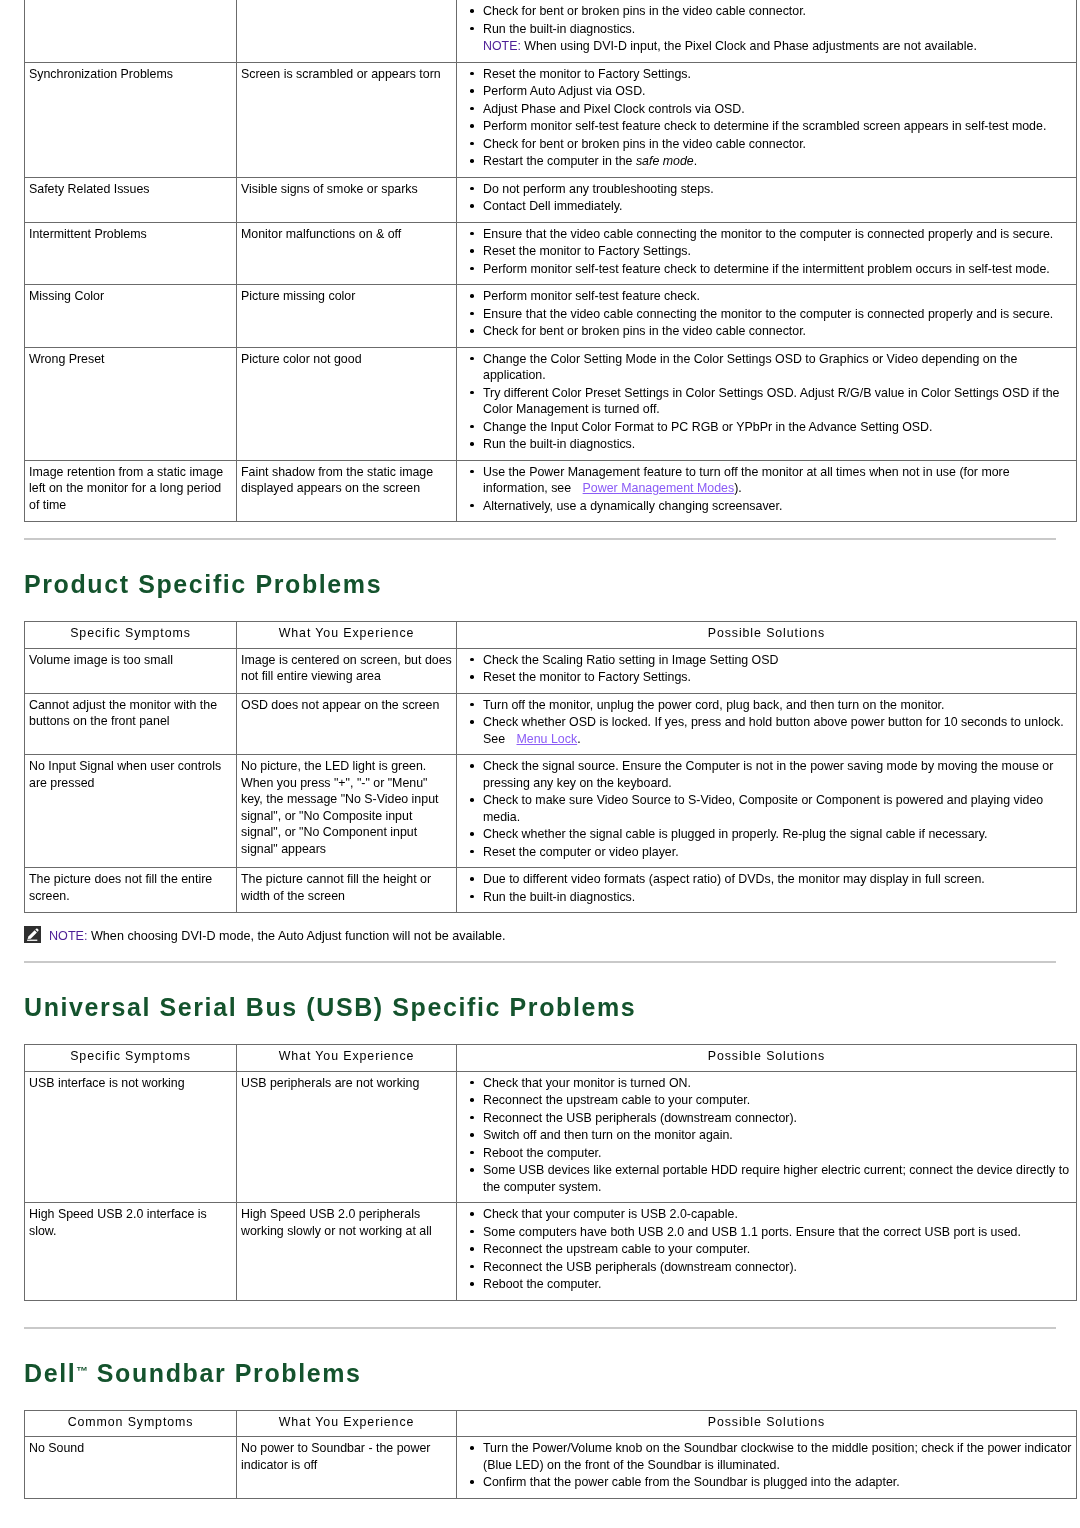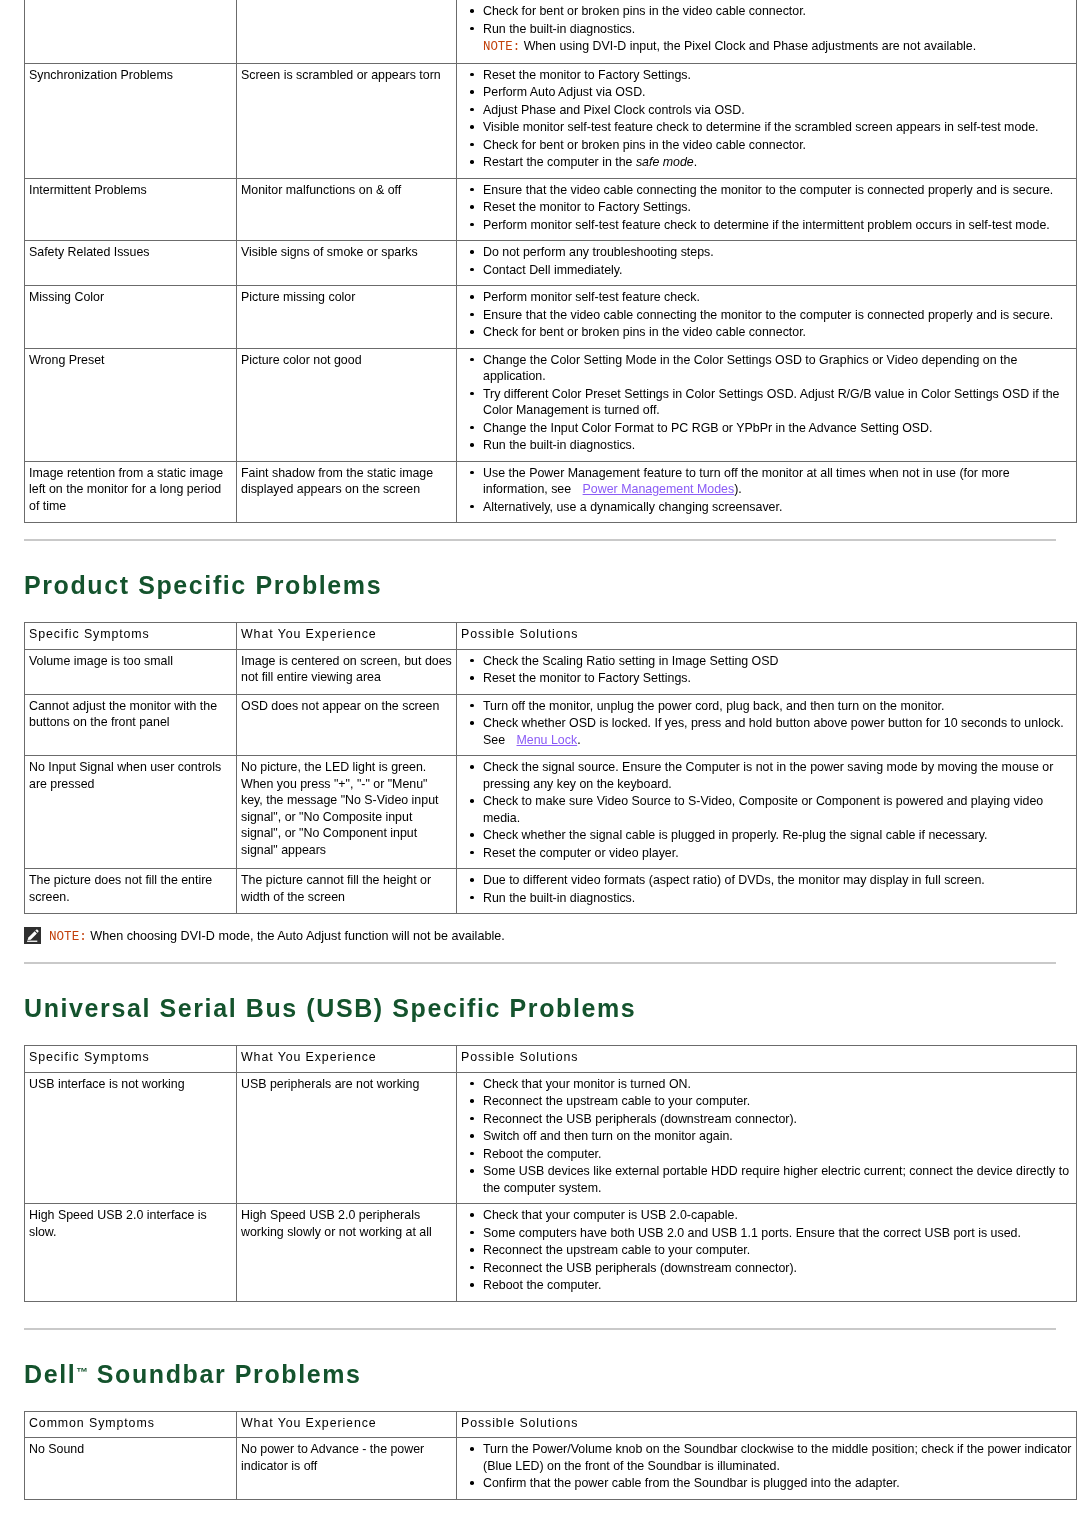--- a/index.html
+++ b/index.html
@@ -42,21 +42,21 @@
     word-wrap: break-word;
   }
   table.tbl td.colA { width: 203px; }
   table.tbl td.colB { width: 211px; }
   table.tbl td.colC { width: 611px; }
 
   
   table.tbl.continued tr:first-child td { border-top: none; }
 
   .hdr td {
-    text-align: left;
+    text-align: center;
     letter-spacing: 0.9px;
     padding: 3px 4px 5px 4px;
   }
 
   ul.sol {
     margin: 0;
     padding: 0 0 0 20px;
     list-style: none;
   }
   ul.sol > li {
@@ -70,21 +70,21 @@
     left: -11px;
     top: 6px;
     width: 3.5px;
     height: 3.5px;
     background: #000;
     border-radius: 50%;
   }
   ul.sol > li.nobullet::before { display: none; }
 
   .note-inline { margin-top: 13px; }
-  .note-word { color: #c2410c; font-family: Liberation Mono, monospace; }
+  .note-word { color: #4c1d95; }
   em.it { font-style: italic; }
   a.link {
     color: #8b5cf6;
     text-decoration: underline;
     padding-left: 8px;
   }
 
   
   h2.sect {
     color: #14532d;
@@ -149,46 +149,46 @@
       </tr>
 
       <tr>
         <td class="colA">Synchronization Problems</td>
         <td class="colB">Screen is scrambled or appears torn</td>
         <td class="colC">
           <ul class="sol">
             <li>Reset the monitor to Factory Settings.</li>
             <li>Perform Auto Adjust via OSD.</li>
             <li>Adjust Phase and Pixel Clock controls via OSD.</li>
-            <li>Visible monitor self-test feature check to determine if the scrambled screen appears in self-test mode.</li>
+            <li>Perform monitor self-test feature check to determine if the scrambled screen appears in self-test mode.</li>
             <li>Check for bent or broken pins in the video cable connector.</li>
             <li><span>Restart the computer in the </span><em class="it">safe mode</em><span>.</span></li>
+          </ul>
+        </td>
+      </tr>
+
+      <tr>
+        <td class="colA">Safety Related Issues</td>
+        <td class="colB">Visible signs of smoke or sparks</td>
+        <td class="colC">
+          <ul class="sol">
+            <li>Do not perform any troubleshooting steps.</li>
+            <li>Contact Dell immediately.</li>
           </ul>
         </td>
       </tr>
 
       <tr>
         <td class="colA">Intermittent Problems</td>
         <td class="colB">Monitor malfunctions on &amp; off</td>
         <td class="colC">
           <ul class="sol">
             <li>Ensure that the video cable connecting the monitor to the computer is connected properly and is secure.</li>
             <li>Reset the monitor to Factory Settings.</li>
             <li>Perform monitor self-test feature check to determine if the intermittent problem occurs in self-test mode.</li>
-          </ul>
-        </td>
-      </tr>
-
-      <tr>
-        <td class="colA">Safety Related Issues</td>
-        <td class="colB">Visible signs of smoke or sparks</td>
-        <td class="colC">
-          <ul class="sol">
-            <li>Do not perform any troubleshooting steps.</li>
-            <li>Contact Dell immediately.</li>
           </ul>
         </td>
       </tr>
 
       <tr>
         <td class="colA">Missing Color</td>
         <td class="colB">Picture missing color</td>
         <td class="colC">
           <ul class="sol">
             <li>Perform monitor self-test feature check.</li>
@@ -356,21 +356,21 @@
   <table class="tbl">
     <tbody>
       <tr class="hdr">
         <td class="colA">Common Symptoms</td>
         <td class="colB">What You Experience</td>
         <td class="colC">Possible Solutions</td>
       </tr>
 
       <tr>
         <td class="colA">No Sound</td>
-        <td class="colB">No power to Advance - the power indicator is off</td>
+        <td class="colB">No power to Soundbar - the power indicator is off</td>
         <td class="colC">
           <ul class="sol">
             <li>Turn the Power/Volume knob on the Soundbar clockwise to the middle position; check if the power indicator (Blue LED) on the front of the Soundbar is illuminated.</li>
             <li>Confirm that the power cable from the Soundbar is plugged into the adapter.</li>
           </ul>
         </td>
       </tr>
     </tbody>
   </table>
 

